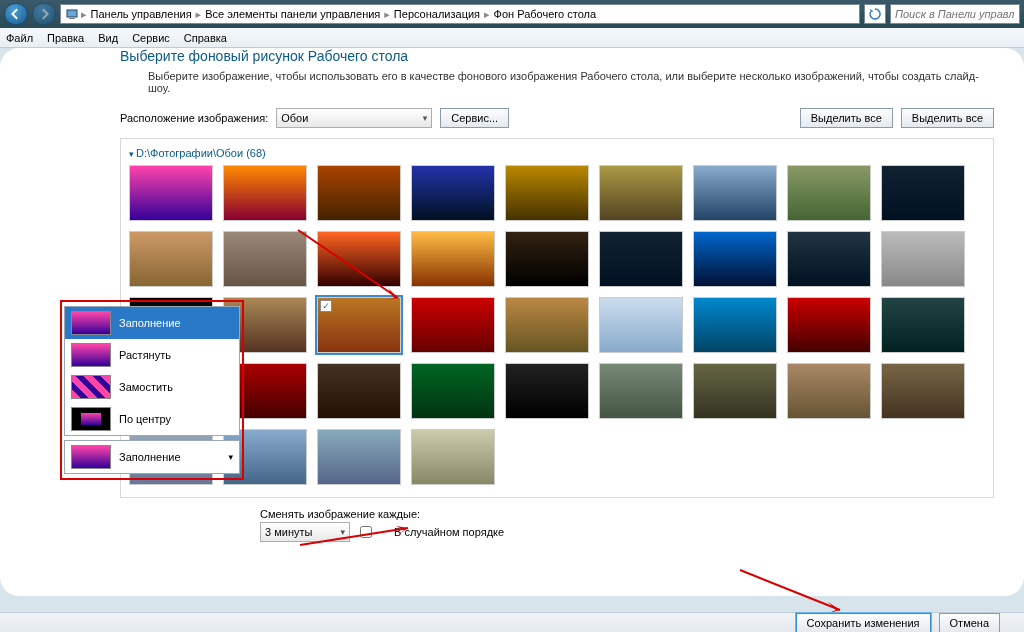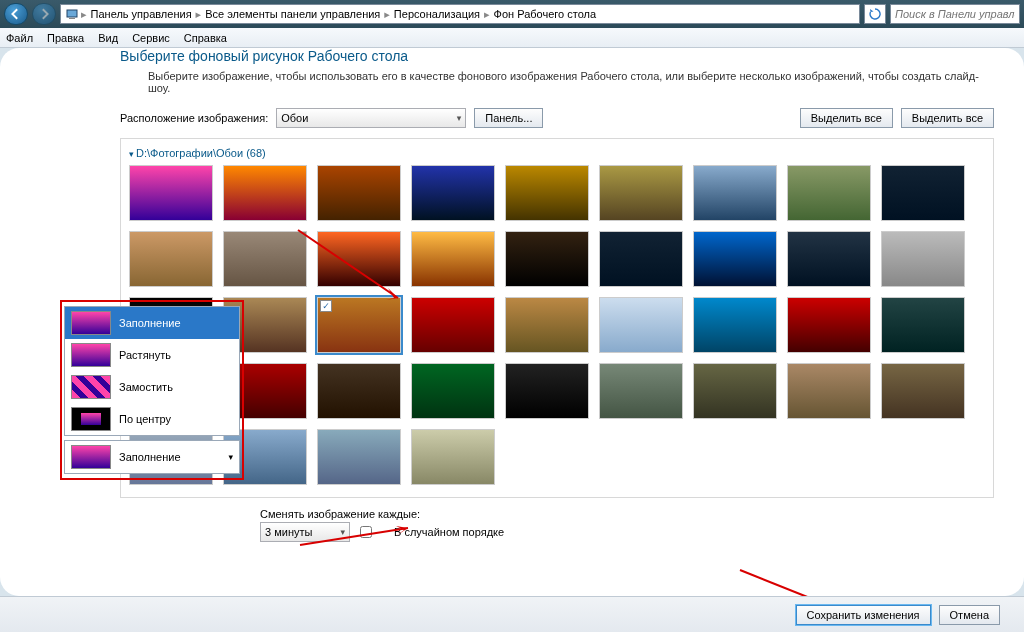--- a/index.html
+++ b/index.html
@@ -57,21 +57,21 @@
 .g30{background:linear-gradient(#062,#031)} .g31{background:linear-gradient(#222,#000)}
 .g32{background:linear-gradient(#787,#454)} .g33{background:linear-gradient(#664,#332)}
 .g34{background:linear-gradient(#a86,#653)} .g35{background:linear-gradient(#764,#432)}
 .g36{background:linear-gradient(#9ab,#679)} .g37{background:linear-gradient(#8ac,#468)}
 .g38{background:linear-gradient(#8ab,#568)} .g39{background:linear-gradient(#cca,#886)}
 
 .bottom-controls { margin-top: 10px; font-size: 11px; display: flex; align-items: center; gap: 10px; }
 .checkbox { display: flex; align-items: center; gap: 22px; }
 .checkbox input { width: 12px; height: 12px; }
 
-.footer { position: absolute; left: 0; right: 0; bottom: 0; height: 36px; background: linear-gradient(#f0f3f6,#e4e9ef); border-top: 1px solid #c0cad4; display: flex; align-items: center; justify-content: flex-end; padding: 0 24px; gap: 8px; }
+.footer { position: absolute; left: 0; right: 0; bottom: 0; height: 20px; background: linear-gradient(#f0f3f6,#e4e9ef); border-top: 1px solid #c0cad4; display: flex; align-items: center; justify-content: flex-end; padding: 0 24px; gap: 8px; }
 
 
 .popup-wrap { position: absolute; left: 60px; top: 300px; width: 184px; border: 2px solid #d80000; padding: 4px 2px 4px 2px; background: transparent; }
 .popup-list { background: #fff; border: 1px solid #9aa8b8; }
 .popup-item { height: 32px; display: flex; align-items: center; gap: 8px; padding: 0 6px; font-size: 11px; cursor: pointer; }
 .popup-item.sel { background: #2a78c8; color: #fff; }
 .popup-thumb { width: 40px; height: 24px; background: linear-gradient(#f4a,#309); border: 1px solid #888; flex-shrink: 0; }
 .popup-thumb.center { background: #000; display:flex; align-items:center; justify-content:center;}
 .popup-thumb.center::after{content:"";width:20px;height:12px;background:linear-gradient(#f4a,#309);}
 .popup-thumb.tile { background: repeating-linear-gradient(45deg,#f4a 0 6px,#309 6px 12px); }
@@ -126,24 +126,24 @@
   <span>Сервис</span>
   <span>Справка</span>
 </div>
 
 <div class="content">
   <h1>Выберите фоновый рисунок Рабочего стола</h1>
   <div class="subtitle">Выберите изображение, чтобы использовать его в качестве фонового изображения Рабочего стола, или выберите несколько изображений, чтобы создать слайд-шоу.</div>
 
   <div class="controls-row">
     <span>Расположение изображения:</span>
-    <div class="dropdown" style="width:190px">
+    <div class="dropdown" style="width:156px">
       <span>Обои</span>
     </div>
-    <button class="btn">Панель...</button>
+    <button class="btn">Сервис...</button>
     <div style="flex:1"></div>
     <button class="btn">Выделить все</button>
     <button class="btn">Выделить все</button>
   </div>
 
   <div class="gallery-box">
     <div class="group-title">D:\Фотографии\Обои (68)</div>
     <div class="thumbs" id="thumbs">
         <div class="thumb g0"></div>
         <div class="thumb g1"></div>

